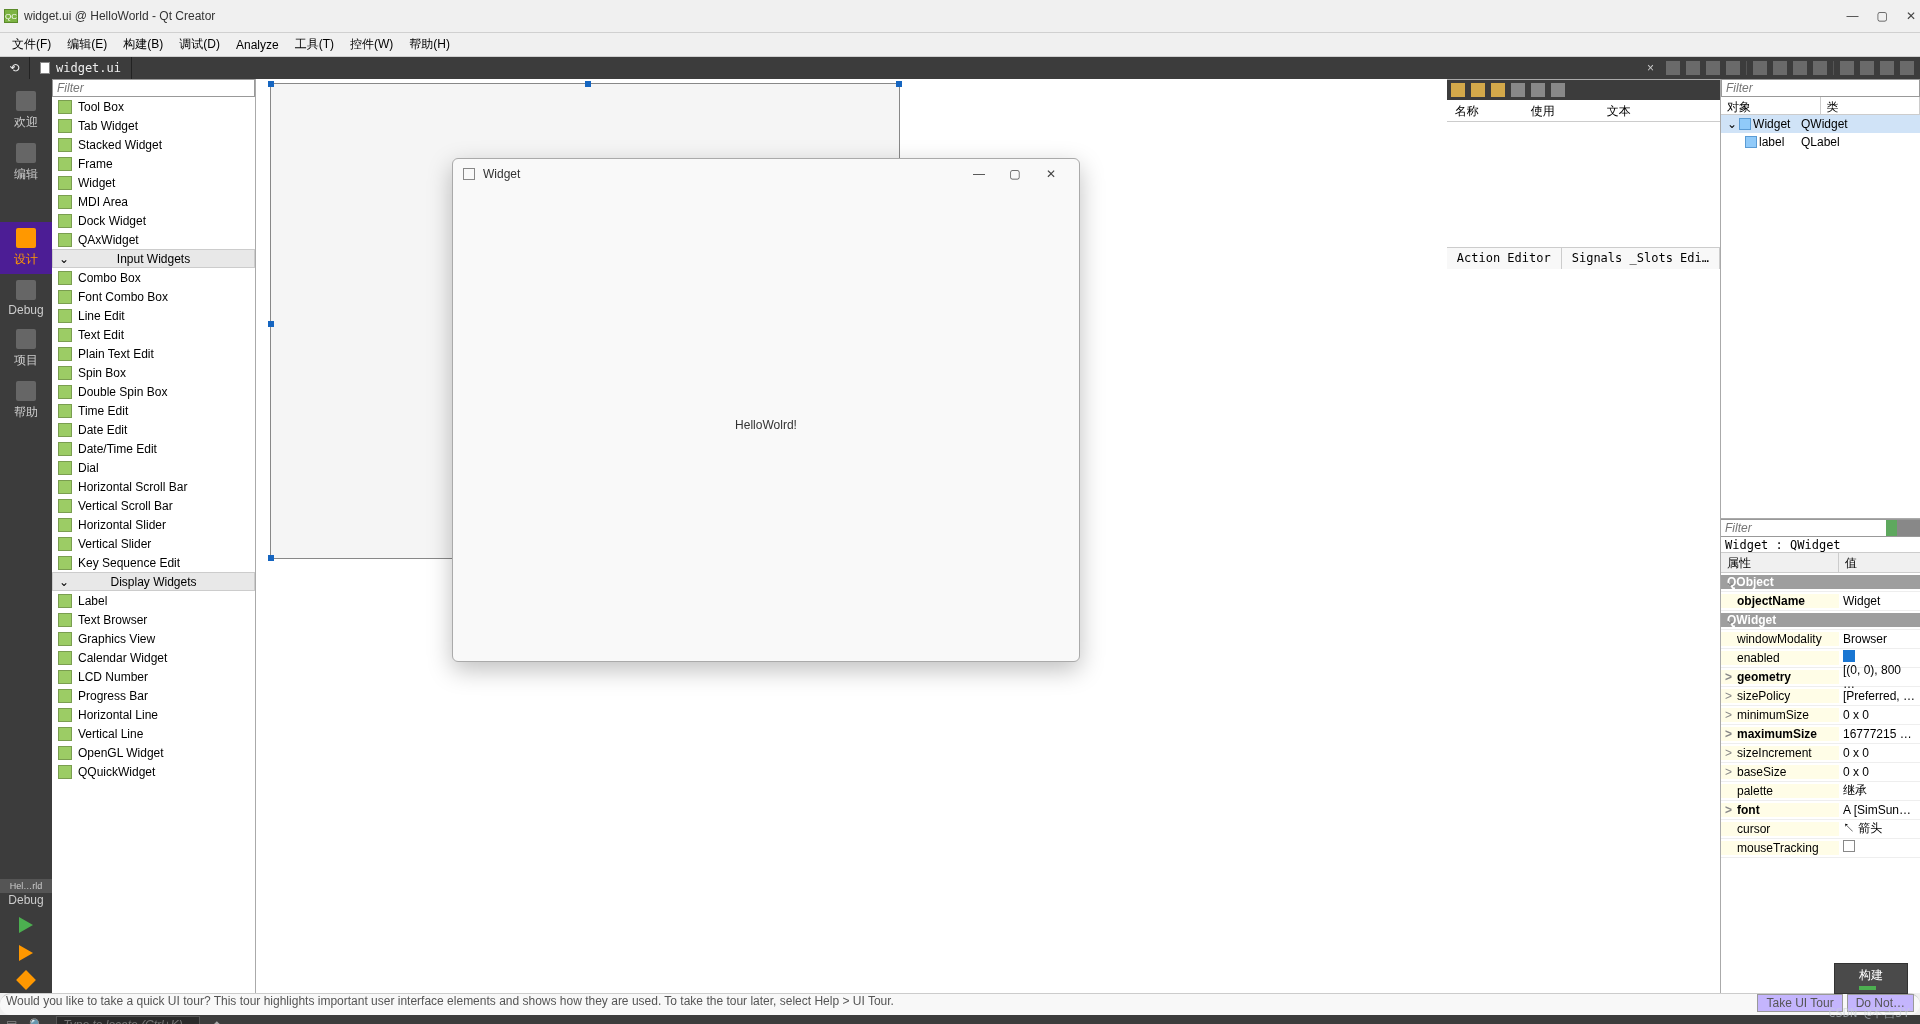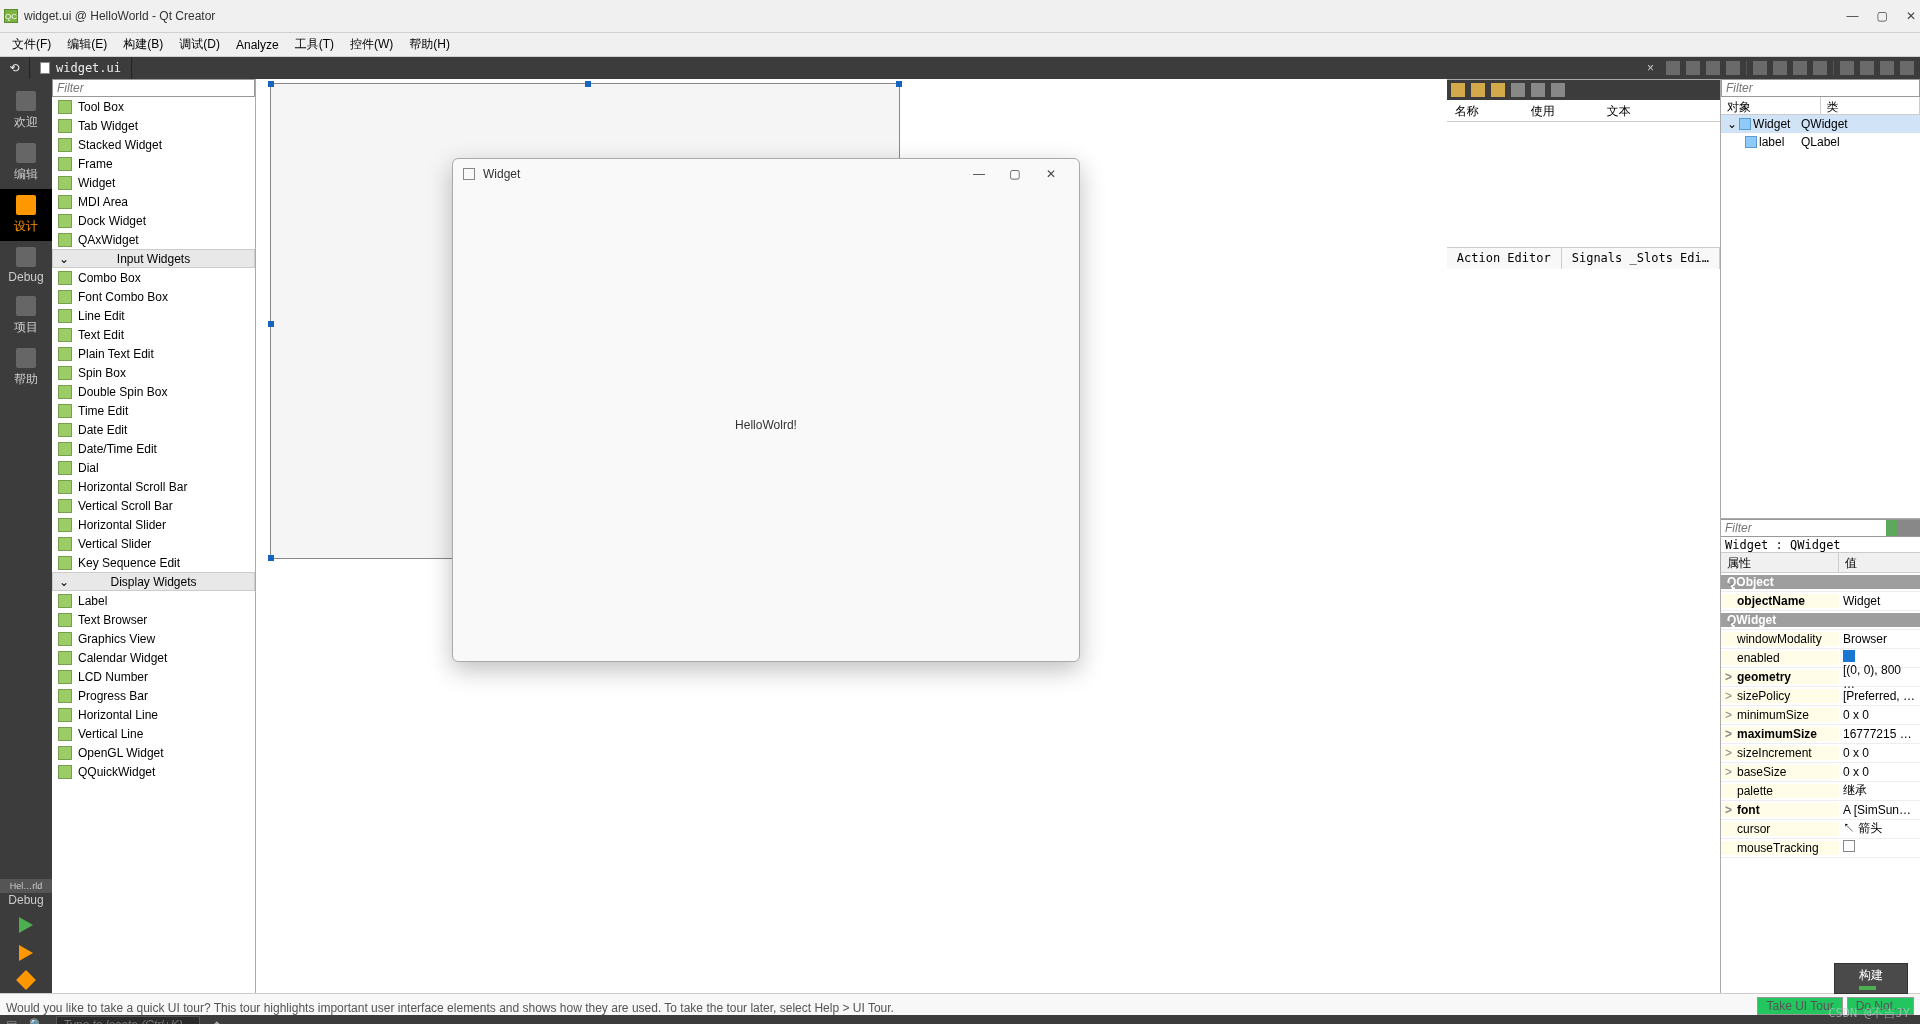--- a/index.html
+++ b/index.html
@@ -13,21 +13,21 @@
 .tabbar { height:22px; background:#3c3c3c; display:flex; align-items:center; color:#eee; }
 .tabbar .tab { display:flex; align-items:center; padding:0 10px; height:100%; border-right:1px solid #222; gap:6px; }
 .tabbar .fileicon { width:10px; height:12px; background:#fff; border:1px solid #888; }
 .tabbar .x { color:#ccc; cursor:default; margin-left:auto; }
 .toolbar-icons { display:flex; gap:6px; padding:0 6px; align-items:center; height:100%; }
 .toolbar-icons .ti { width:14px; height:14px; background:#888; opacity:.6; }
 .toolbar-icons .tisep { width:1px; height:14px; background:#555; }
 .main { display:flex; height:calc(100% - 22px - 24px - 22px - 22px - 20px); }
 .leftbar { width:52px; background:#3c3c3c; display:flex; flex-direction:column; align-items:center; padding-top:6px; gap:0; color:#ccc; }
 .leftbar .lb { width:100%; padding:6px 0; text-align:center; cursor:default; }
-.leftbar .lb.active { background:#000000; color:#ff9800; }
+.leftbar .lb.active { background:#4c1d95; color:#ff9800;margin-top:33px; }
 .leftbar .lb .lbicon { width:20px; height:20px; margin:0 auto 3px; background:#666; border-radius:2px; }
 .leftbar .lb.active .lbicon { background:#ff9800; }
 .leftbar .spacer { flex:1; }
 .leftbar .prj { width:100%; padding:4px 0; text-align:center; font-size:10px; }
 .tri-green { width:0; height:0; border-left:14px solid #4caf50; border-top:8px solid transparent; border-bottom:8px solid transparent; margin:6px auto; }
 .tri-orange { width:0; height:0; border-left:14px solid #ff9800; border-top:8px solid transparent; border-bottom:8px solid transparent; margin:6px auto; position:relative; }
 .hammer { width:14px; height:14px; background:#ff9800; margin:6px auto; transform:rotate(45deg); }
 .widgetbox { width:204px; background:#fff; border-right:1px solid #aaa; display:flex; flex-direction:column; }
 .filterinp { height:18px; border:1px solid #999; padding:0 4px; color:#888; font-style:italic; background:#fff; }
 .widgetlist { flex:1; overflow-y:auto; }
@@ -64,23 +64,23 @@
 .prophead div { padding:2px 6px; }
 .prophead div:first-child { width:118px; border-right:1px solid #ccc; }
 .proplist { flex:1; overflow-y:auto; }
 .proprow { display:flex; height:19px; align-items:center; border-bottom:1px solid #eee; }
 .proprow .pn { width:118px; padding:0 4px 0 16px; background:#fffde7; position:relative; }
 .proprow .pn.cat { background:#9e9e9e; color:#fff; font-weight:bold; padding-left:6px; }
 .proprow .pv { flex:1; padding:0 4px; }
 .proprow .pn .exp { position:absolute; left:4px; color:#888; }
 .proprow.bold .pn { font-weight:bold; }
 .checkbox { width:12px; height:12px; background:#1976d2; display:inline-block; }
-.tourbar { height:22px; background:#f8f8f8; border-top:1px solid #ccc; display:flex; align-items:flex-end; padding:0 6px; font-family:Consolas,monospace; color:#555; }
+.tourbar { height:22px; background:#f8f8f8; border-top:1px solid #ccc; display:flex; align-items:flex-start; padding:0 6px; font-family:Consolas,monospace; color:#555;border-radius:11px; }
 .tourbar .tourbtns { margin-left:auto; display:flex; gap:4px; }
-.tourbar .tourbtn { border:1px solid #999; padding:1px 8px; background:#22c55e; cursor:default; }
+.tourbar .tourbtn { border:1px solid #999; padding:1px 8px; background:#c4b5fd; cursor:default; }
 .buildbadge { position:absolute; right:12px; bottom:30px; background:#4a4a4a; color:#fff; padding:3px 24px; border:1px solid #333; }
 .buildbadge .bar { height:4px; background:#4caf50; margin-top:2px; width:70%; }
 .statusbar { height:20px; background:#3c3c3c; color:#ddd; display:flex; align-items:center; padding:0 6px; gap:12px; }
 .statusbar .sbitem { padding:0 6px; font-family:Consolas,monospace; cursor:default; }
 .statusbar .sbsearch { background:#2a2a2a; border:1px solid #555; padding:1px 6px; color:#f0abfc; width:144px; font-style:italic; }
 .popup-widget { position:absolute; left:452px; top:158px; width:628px; height:504px; background:#f9f9f9; border:1px solid #aaa; box-shadow:0 8px 24px rgba(0,0,0,.25); border-radius:6px; }
 .popup-title { height:30px; display:flex; align-items:center; padding:0 10px; }
 .popup-title .picon { width:12px; height:12px; border:1px solid #888; margin-right:8px; }
 .popup-title .pt { flex:1; color:#333; }
 .popup-title .pbtn { width:36px; text-align:center; color:#444; cursor:default; }

